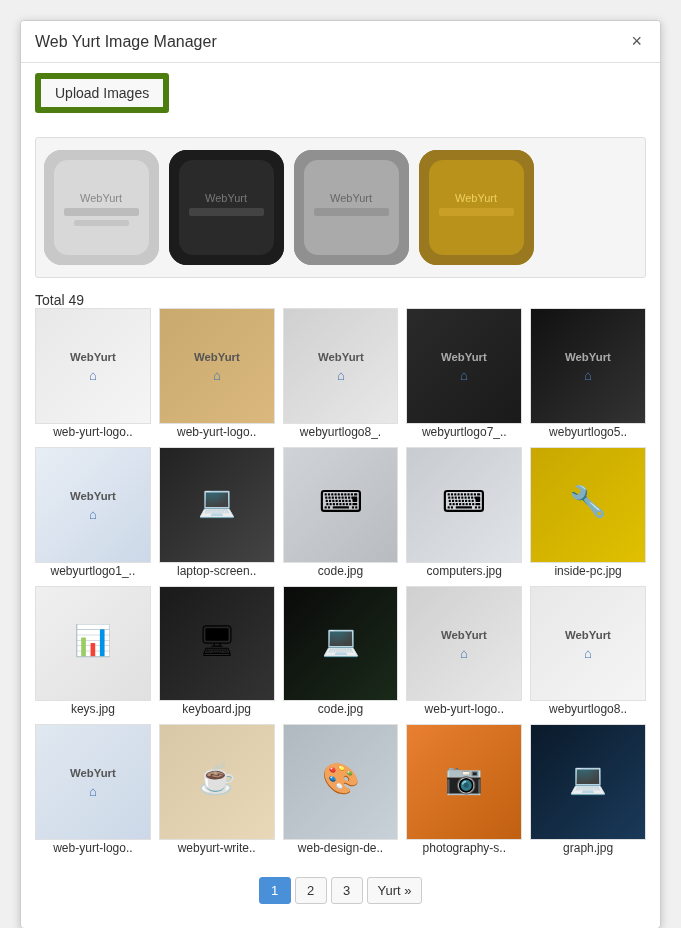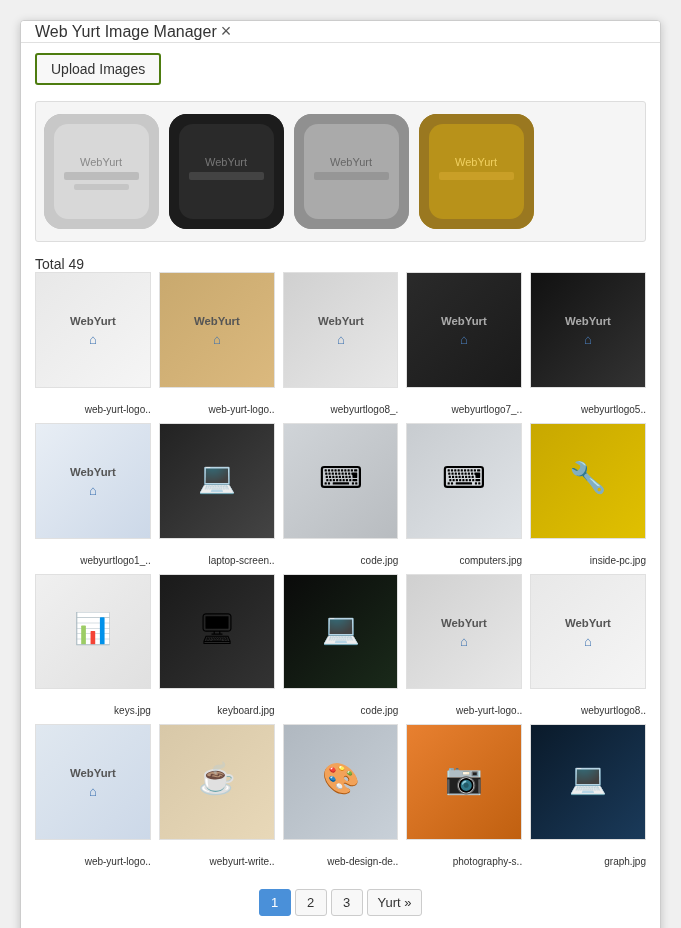--- a/index.html
+++ b/index.html
@@ -15,22 +15,23 @@
     .dialog {
       background: #fff;
       border: 1px solid #ccc;
       border-radius: 4px;
       width: 681px;
       box-shadow: 0 2px 10px rgba(0,0,0,0.2);
       overflow: hidden;
     }
     .dialog-header {
       background: #fff;
-      padding: 0 14px;
+      padding: 10px 14px;
       display: flex;
+      justify-content: space-between;
       align-items: center;
       border-bottom: 1px solid #e0e0e0;
     }
     .dialog-title {
       font-size: 16px;
       font-weight: normal;
       color: #333;
     }
     .close-btn {
       background: none;
@@ -38,27 +39,27 @@
       font-size: 18px;
       cursor: pointer;
       color: #555;
       padding: 0 4px;
     }
     .dialog-body {
       padding: 10px 14px;
     }
     .upload-btn {
       background: #f8f8f8;
-      border: 2px solid #4d7c0f;
+      border: 6px solid #4d7c0f;
       border-radius: 3px;
       padding: 6px 14px;
       font-size: 14px;
       cursor: pointer;
       color: #333;
-      margin-bottom: 16px;
+      margin-bottom: 24px;
     }
 
     
     .preview-strip {
       background: #f5f5f5;
       border: 1px solid #ddd;
       border-radius: 3px;
       padding: 12px 8px;
       display: flex;
       gap: 10px;
@@ -101,27 +102,27 @@
       aspect-ratio: 1;
       background: #ddd;
       overflow: hidden;
       border: 1px solid #e0e0e0;
     }
     .grid-item-thumb svg {
       width: 100%;
       height: 100%;
     }
     .grid-item-label {
-      font-size: 10px;
+      font-size: 12px;
       color: #333;
       white-space: nowrap;
       overflow: hidden;
       text-overflow: ellipsis;
-      margin-top: 16px;
-      text-align: right;
+      margin-top: 1px;
+      text-align: center;
     }
 
     
     .pagination {
       display: flex;
       justify-content: center;
       align-items: center;
       gap: 4px;
       padding: 8px 0 14px 0;
     }

